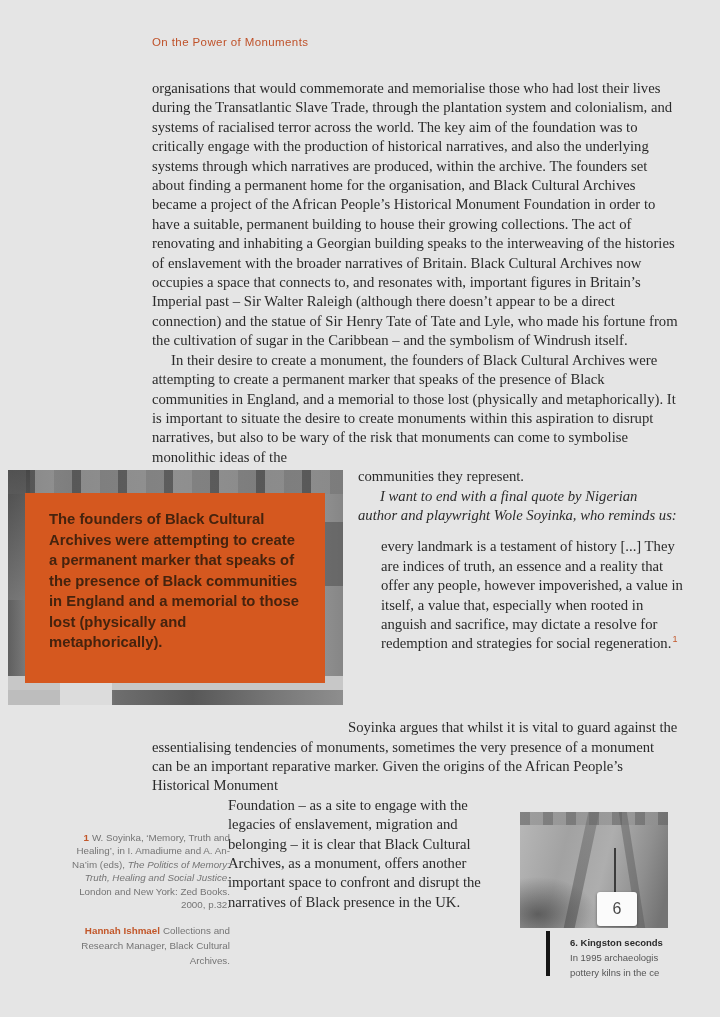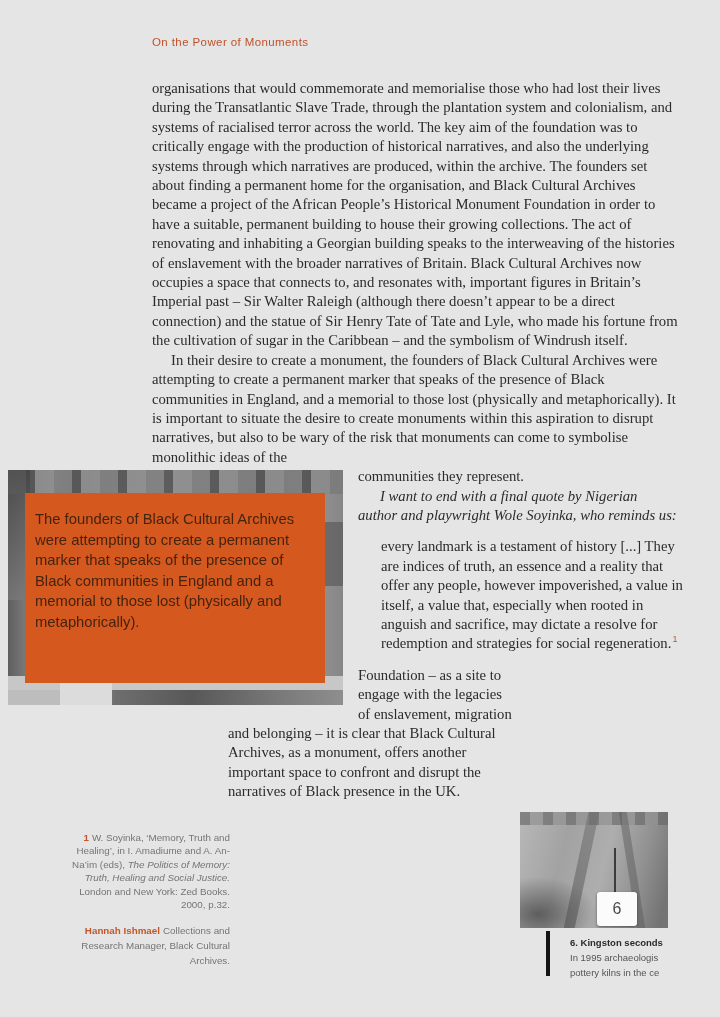--- a/index.html
+++ b/index.html
@@ -36,23 +36,24 @@
   .lp-leftdark { position:absolute; left:0; top:0; width:22px; height:130px; opacity:.7;
     background:linear-gradient(#424242,#7a7a7a); }
   .lp-rightpatch { position:absolute; left:316px; top:52px; width:19px; height:64px;
     background:#4f4f4f; opacity:.55; }
   .lp-bottom1 { position:absolute; left:0; top:206px; width:335px; height:14px; background:#c7c7c7; }
   .lp-bottom2 { position:absolute; left:0; top:220px; width:335px; height:15px;
     background:linear-gradient(90deg,#bdbdbd 0 18%,#6e6e6e 32%,#585858 55%,#787878 80%,#8e8e8e); }
   .lp-step { position:absolute; left:52px; top:204px; width:52px; height:31px; background:#dcdcdc; }
   .pull-quote {
     position:absolute; left:17px; top:23px; width:300px; height:190px;
-    box-sizing:border-box; padding:16px 10px;
+    box-sizing:border-box; padding:16px 24px;
     font-family:"Liberation Sans", sans-serif; font-size:14.8px; line-height:20.5px;
     color:#45230e;
+    font-weight:bold;
   }
   .quote {
     margin:12px -10px 12px 229px;
   }
   .fn-ref { color:#c2572a; font-size:9px; vertical-align:super; line-height:0; margin-left:1px;
     font-family:"Liberation Sans", sans-serif; text-decoration:none; }
   .p4a { clear:both; text-indent:196px; }
   .p4b { margin-left:76px !important; width:288px; }
 
   
@@ -122,20 +123,21 @@
       <div class="pull-quote" style="background: rgb(213, 88, 31); color: rgb(69, 35, 14);">
         <span>The founders of Black Cultural Archives were attempting to create a permanent marker that speaks of the presence of Black communities in England and a memorial to those lost (physically and metaphorically).</span>
       </div>
     </div>
 
     <p>communities they represent.</p>
     <p class="indent22">I want to end with a final quote by Nigerian author and playwright Wole Soyinka, who reminds us:</p>
 
     <blockquote class="quote"><span>every landmark is a testament of history [...] They are indices of truth, an essence and a reality that offer any people, however impoverished, a value in itself, a value that, especially when rooted in anguish and sacrifice, may dictate a resolve for redemption and strategies for social regeneration.</span><sup class="fn-ref">1</sup></blockquote>
 
+    <p class="p4a">Soyinka argues that whilst it is vital to guard against the essentialising tendencies of monuments, sometimes the very presence of a monument can be an important reparative marker. Given the origins of the African People’s Historical Monument</p>
     <p class="p4b">Foundation – as a site to engage with the legacies of enslavement, migration and belonging – it is clear that Black Cultural Archives, as a monument, offers another important space to confront and disrupt the narratives of Black presence in the UK.</p>
   </div>
 
   <aside class="footnote-col">
     <p><span class="fn-num">1</span><span>W. Soyinka, ‘Memory, Truth and Healing’, in I. Amadiume and A. An-Na’im (eds), </span><em>The Politics of Memory: Truth, Healing and Social Justice.</em><span> London and New York: Zed Books. 2000, p.32.</span></p>
     <p class="contributor"><span class="contrib-name">Hannah Ishmael</span><span>Collections and Research Manager, Black Cultural Archives.</span></p>
   </aside>
 
   <figure class="right-figure">
     <div class="right-photo">

